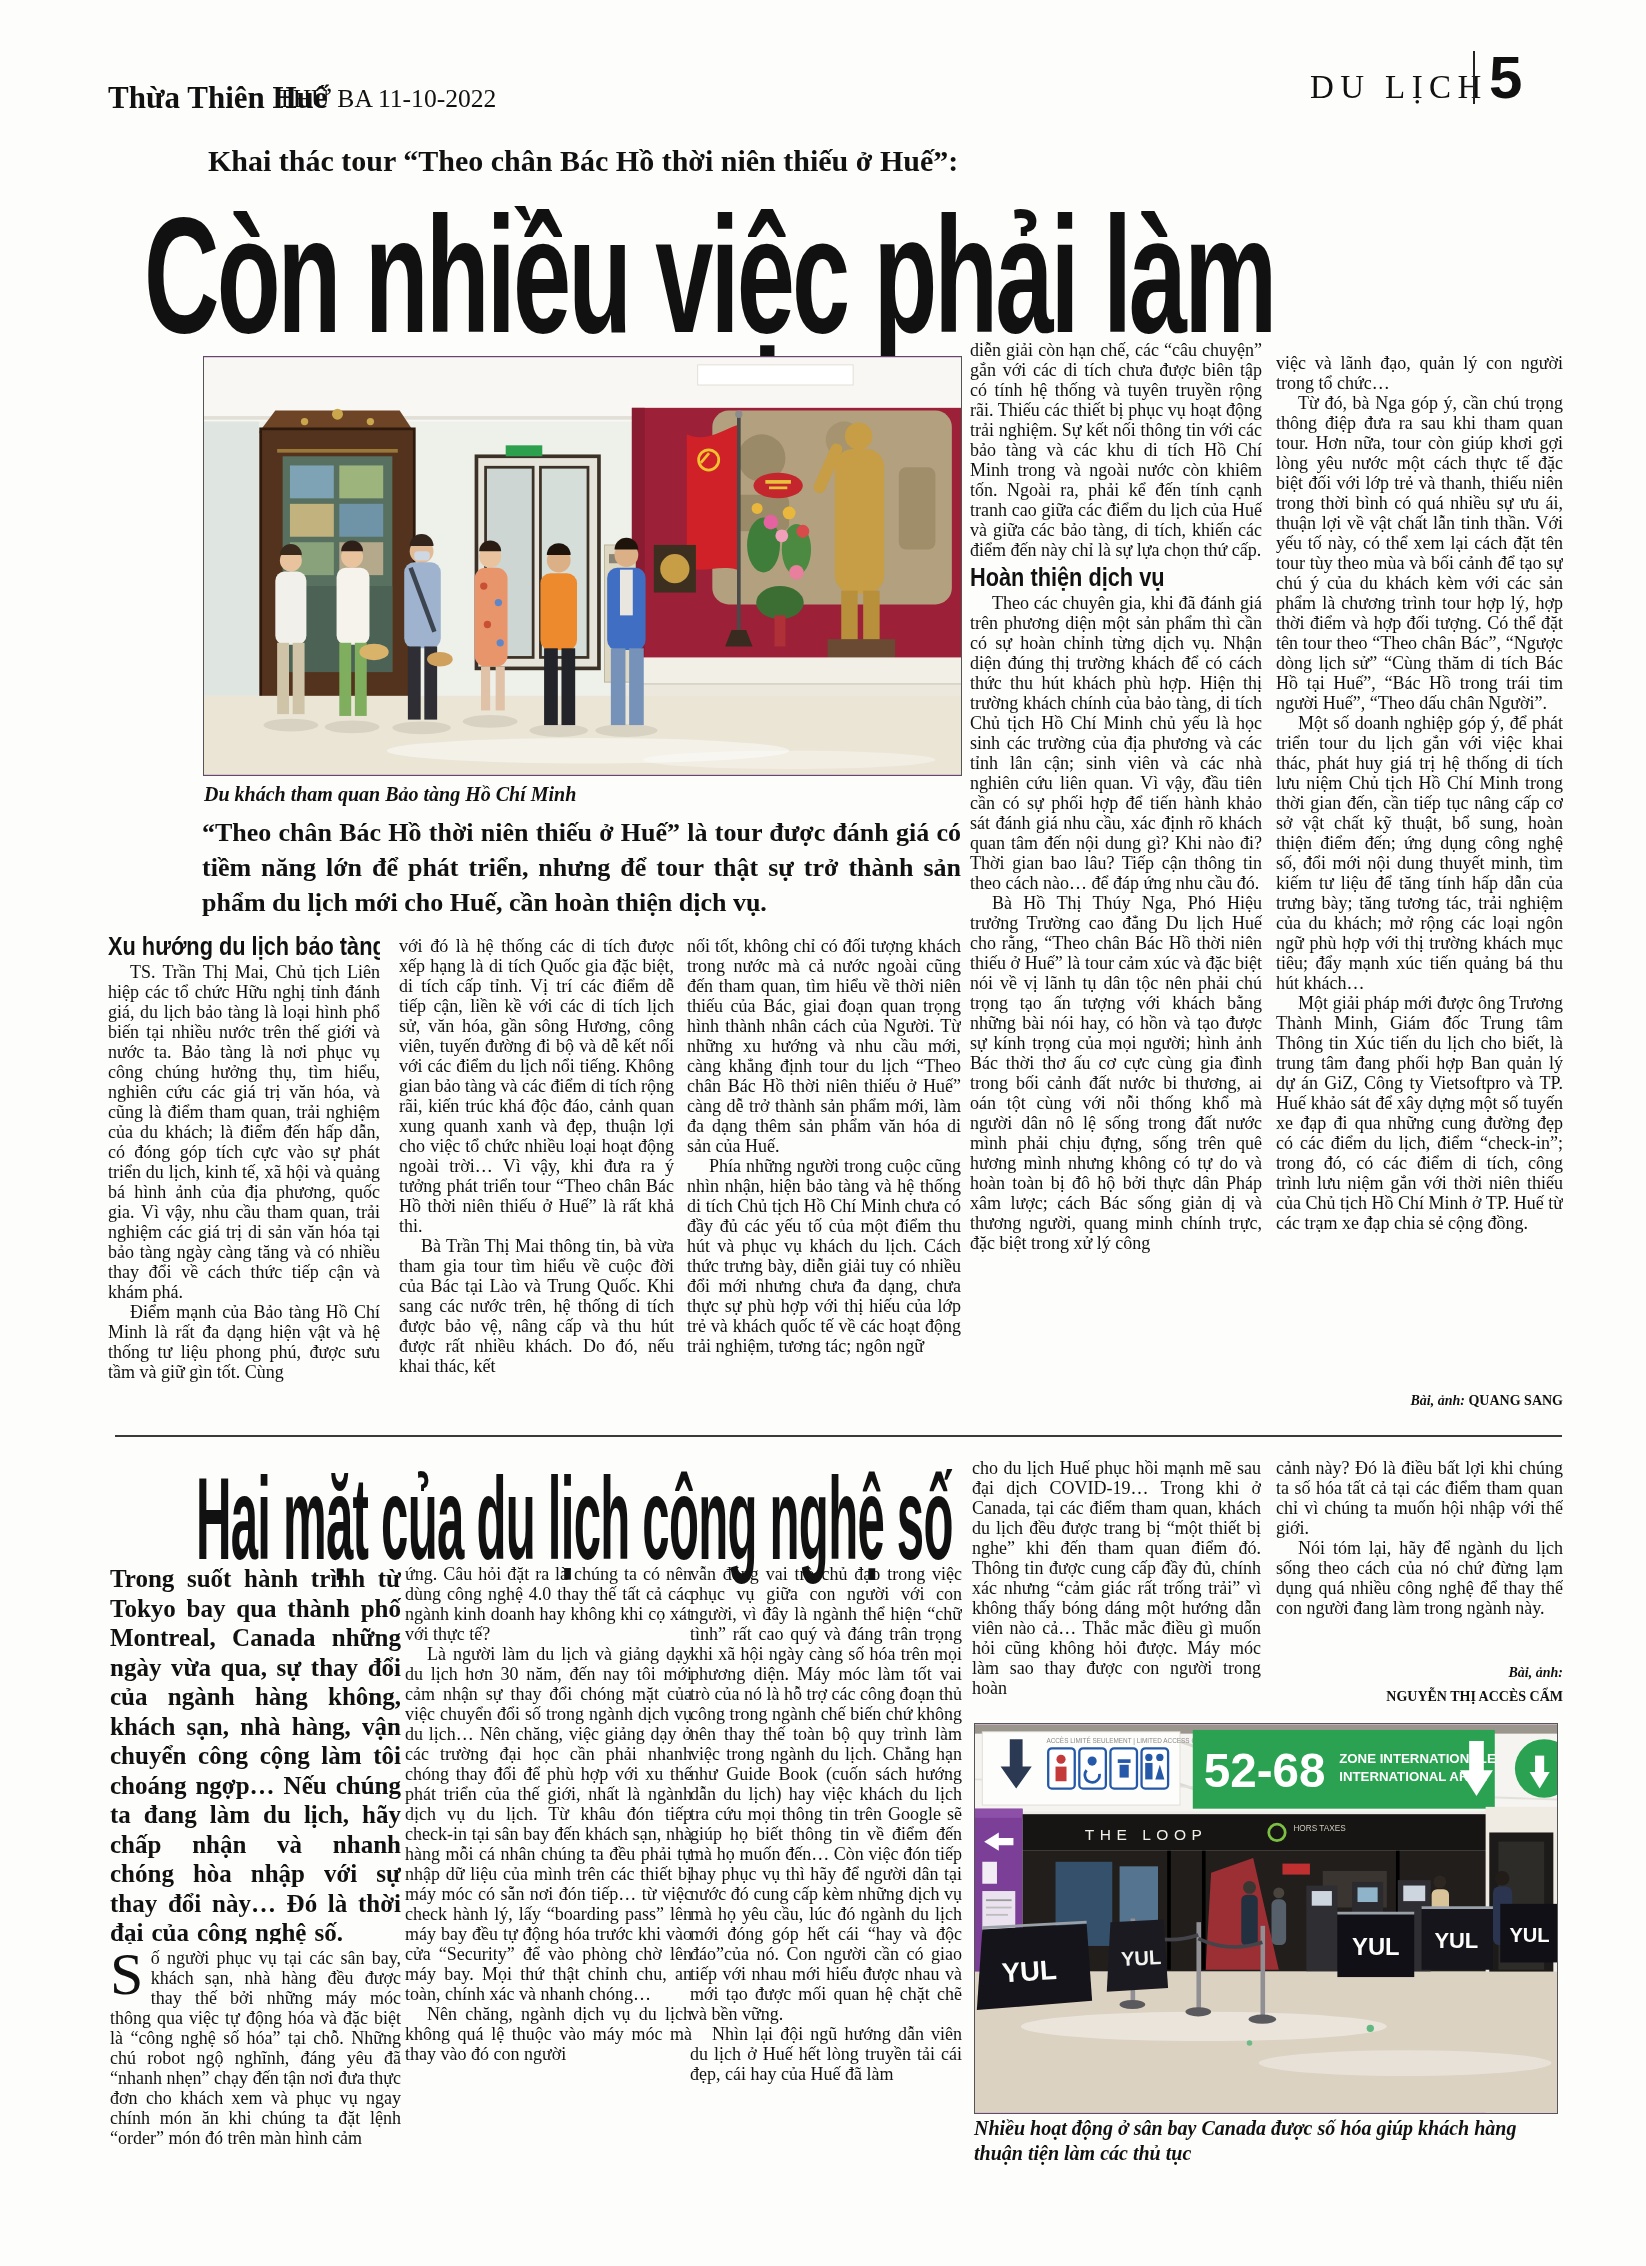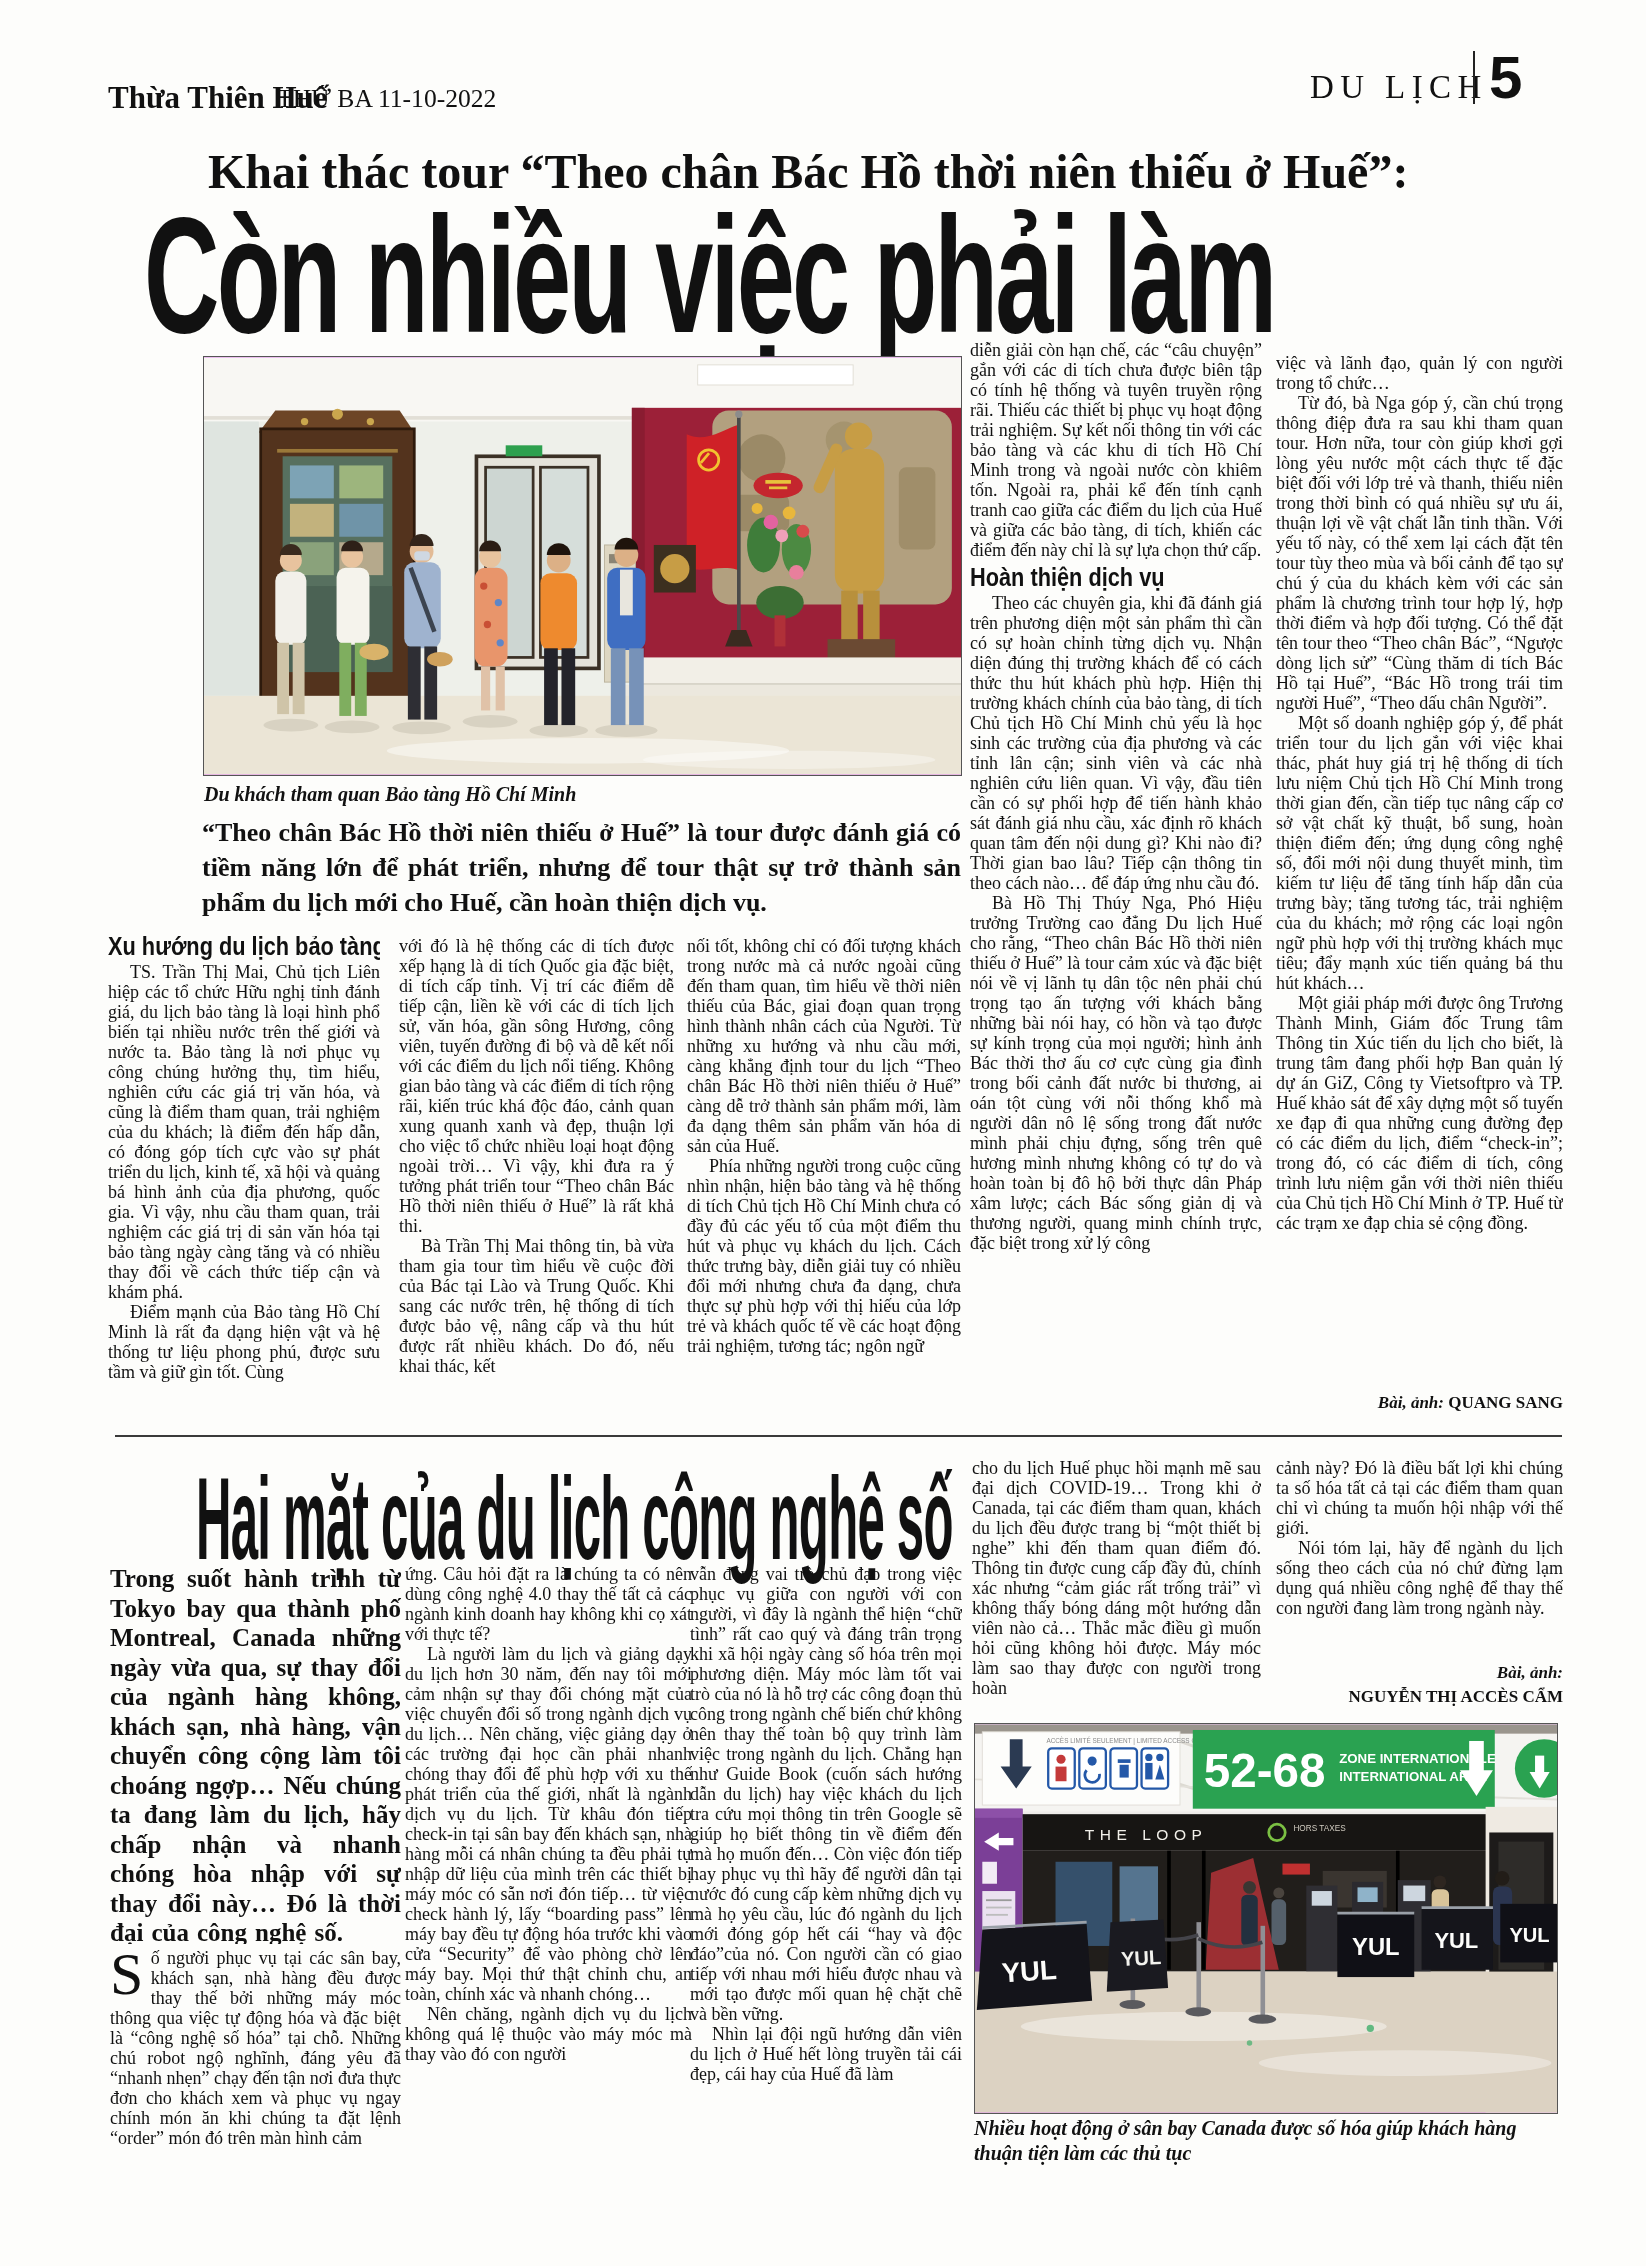--- a/index.html
+++ b/index.html
@@ -6,34 +6,34 @@
   .page{position:relative;width:1647px;height:2267px;background:#fdfdfb;margin:0 auto;
         font-family:"Liberation Serif",serif;color:#111;overflow:hidden;}
   .abs{position:absolute;}
   
   .masthead{font-weight:bold;font-size:31px;letter-spacing:0px;}
   .issue-date{font-size:25.6px;}
   .section-label{font-size:33px;letter-spacing:6.4px;}
   .vrule{width:1.8px;background:#222;}
   .page-number{font-family:"Liberation Sans",sans-serif;font-weight:bold;font-size:60px;line-height:1;}
   
-  .kicker{font-weight:bold;font-size:48px;white-space:nowrap;}
+  .kicker{font-weight:bold;font-size:30px;white-space:nowrap;}
   .headline1{font-family:"Liberation Sans",sans-serif;font-weight:bold;font-size:166px;line-height:1;
              white-space:nowrap;transform:scaleX(.63);transform-origin:0 0;letter-spacing:-4.6px;}
   .headline2{font-family:"Liberation Sans",sans-serif;font-weight:bold;font-size:117px;line-height:1;
              white-space:nowrap;transform:scaleX(.42);transform-origin:0 0;letter-spacing:-1.8px;}
   .subhead{font-family:"Liberation Sans",sans-serif;font-weight:bold;font-size:25.6px;
            transform:scaleX(.85);transform-origin:0 0;white-space:nowrap;margin:0 0 5.5px 0;}
   
   .lead{font-weight:bold;font-size:26px;line-height:35px;text-align:justify;}
   .body-col{font-size:18px;line-height:20px;text-align:justify;overflow:hidden;}
   .body-col p{margin:0;text-indent:22px;}
   .body-col p.cont{text-indent:0;}
   .caption{font-weight:bold;font-style:italic;font-size:20px;line-height:25px;}
-  .byline{font-size:17px;text-align:right;}
+  .byline{font-size:14px;text-align:right;}
   .byline .lbl{font-style:italic;font-weight:bold;}
   .byline .name{font-weight:bold;}
   .intro{font-weight:bold;font-size:25px;line-height:29.5px;text-align:justify;overflow:hidden;word-spacing:1.8px;}
   .dropcap{float:left;font-size:60px;line-height:49px;padding:1.8px 7.3px 0 0;}
   .rule-h{background:#3a3a3a;height:1.8px;}
   .photo{border:0.9px solid #555;overflow:hidden;background:#d946ef;}
   svg text{font-family:"Liberation Sans",sans-serif;}
 </style>
 </head>
 <body>

